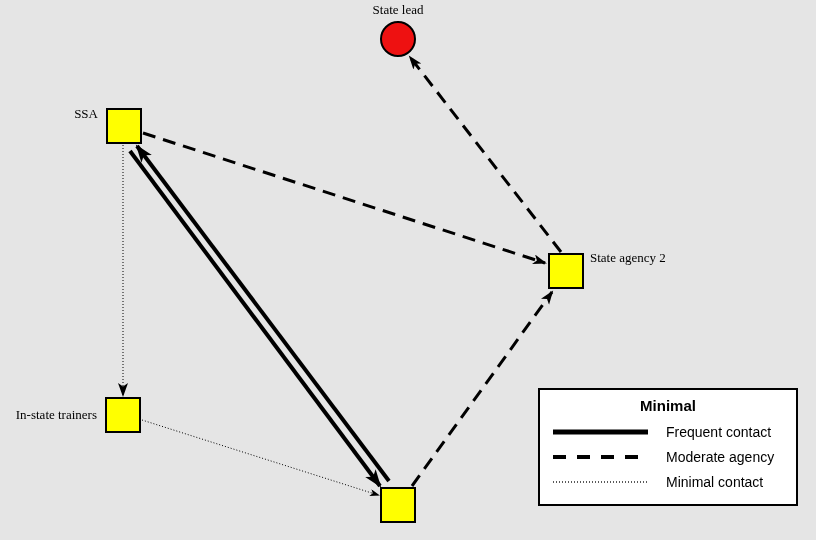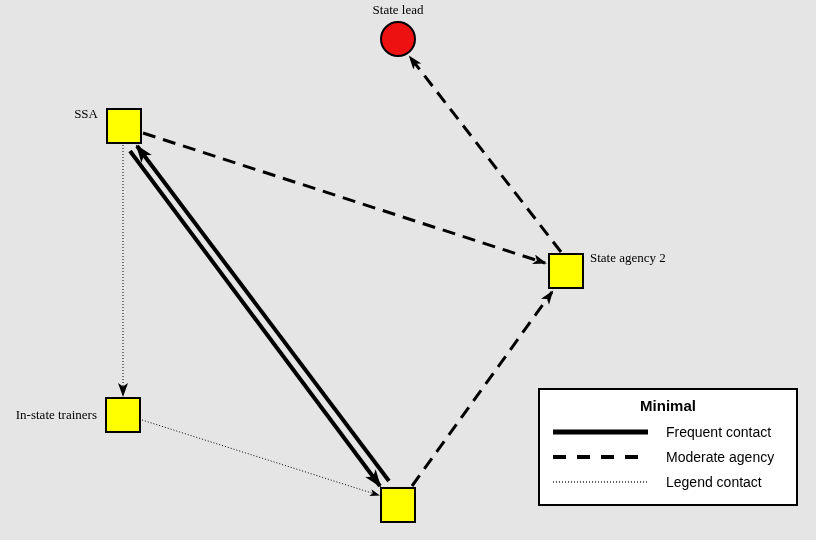--- a/index.html
+++ b/index.html
@@ -86,17 +86,17 @@
       <svg class="legend-swatch" width="97" height="10">
         <line class="sw-moderate" x1="1" y1="5" x2="96" y2="5"></line>
       </svg>
       <span class="legend-label">Moderate agency</span>
     </div>
 
     <div class="legend-row">
       <svg class="legend-swatch" width="97" height="10">
         <line class="sw-minimal" x1="1" y1="5" x2="96" y2="5"></line>
       </svg>
-      <span class="legend-label">Legend contact</span>
+      <span class="legend-label">Minimal contact</span>
     </div>
   </div>
 
 </div>
 
 </body></html>

